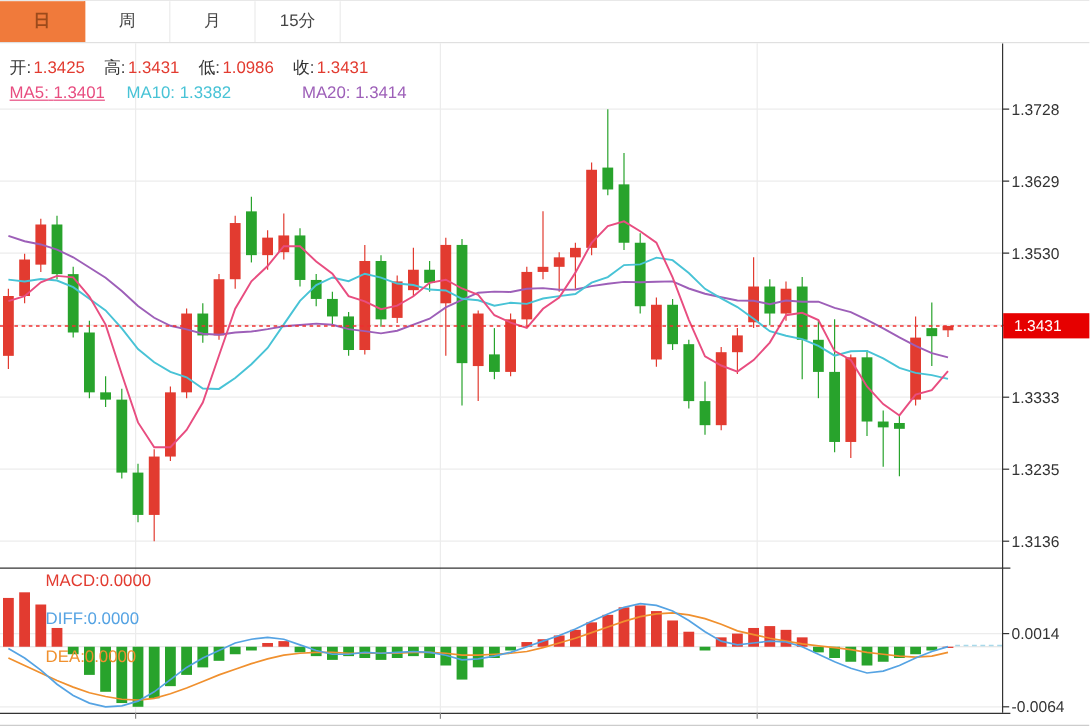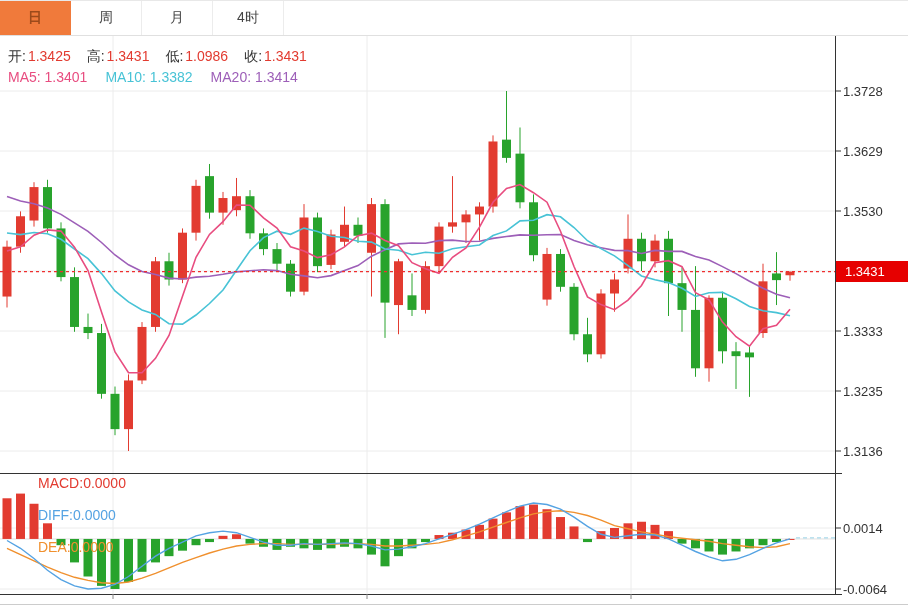--- a/index.html
+++ b/index.html
@@ -14,36 +14,36 @@
   .tabbar{position:absolute;top:0;left:0;width:908px;height:35px;display:flex;
           background:#fff;border-bottom:1px solid #e0e0e0;box-sizing:border-box;z-index:5;}
   .tab{width:71px;height:100%;box-sizing:border-box;border-right:1px solid #ececec;
        display:flex;align-items:center;justify-content:center;font-size:14px;color:#444;cursor:pointer;}
   .tab.active{background:var(--tab-orange);color:var(--tab-active-text);border-right-color:var(--tab-orange);font-weight:bold;}
   #chart{position:absolute;left:0;top:0;pointer-events:none;}
   .overlay{position:absolute;z-index:4;white-space:nowrap;font-size:14px;}
   .ohlc-row{left:8px;top:47px;display:flex;gap:16px;color:var(--txt);}
   .ohlc-row .val{color:var(--red);margin-left:2px;}
   .ma-row{left:8px;top:68px;display:flex;gap:18px;}
-  .ma5{color:var(--ma5);} .ma10{color:var(--ma10);} .ma20{color:var(--ma20);}
+  .ma5{color:var(--ma5);text-decoration:underline;} .ma10{color:var(--ma10);} .ma20{color:var(--ma20);margin-left:41px;}
   .macd-row{left:38px;top:474px;display:flex;gap:16px;flex-direction:column;}
   .macd-i{color:var(--red);} .diff-i{color:var(--diff);} .dea-i{color:var(--dea);}
   .price-badge{left:836px;top:260px;width:72px;height:21px;background:var(--badge);
                color:#fff;font-size:13px;line-height:21px;padding-left:9px;box-sizing:border-box;z-index:6;}
 </style>
 </head>
 <body>
 
 <div class="stage">
 
   <div class="tabbar">
       <div class="tab active">日</div>
       <div class="tab">周</div>
       <div class="tab">月</div>
-      <div class="tab">4时</div>
+      <div class="tab">15分</div>
     </div>
 
   <svg id="chart" width="908" height="605">
       <g>
         <line x1="0" y1="90" x2="835" y2="90" stroke="#ececec" stroke-width="1"></line>
         <line x1="0" y1="150" x2="835" y2="150" stroke="#ececec" stroke-width="1"></line>
         <line x1="0" y1="210" x2="835" y2="210" stroke="#ececec" stroke-width="1"></line>
         <line x1="0" y1="270" x2="835" y2="270" stroke="#ececec" stroke-width="1"></line>
         <line x1="0" y1="330" x2="835" y2="330" stroke="#ececec" stroke-width="1"></line>
         <line x1="0" y1="390" x2="835" y2="390" stroke="#ececec" stroke-width="1"></line>

